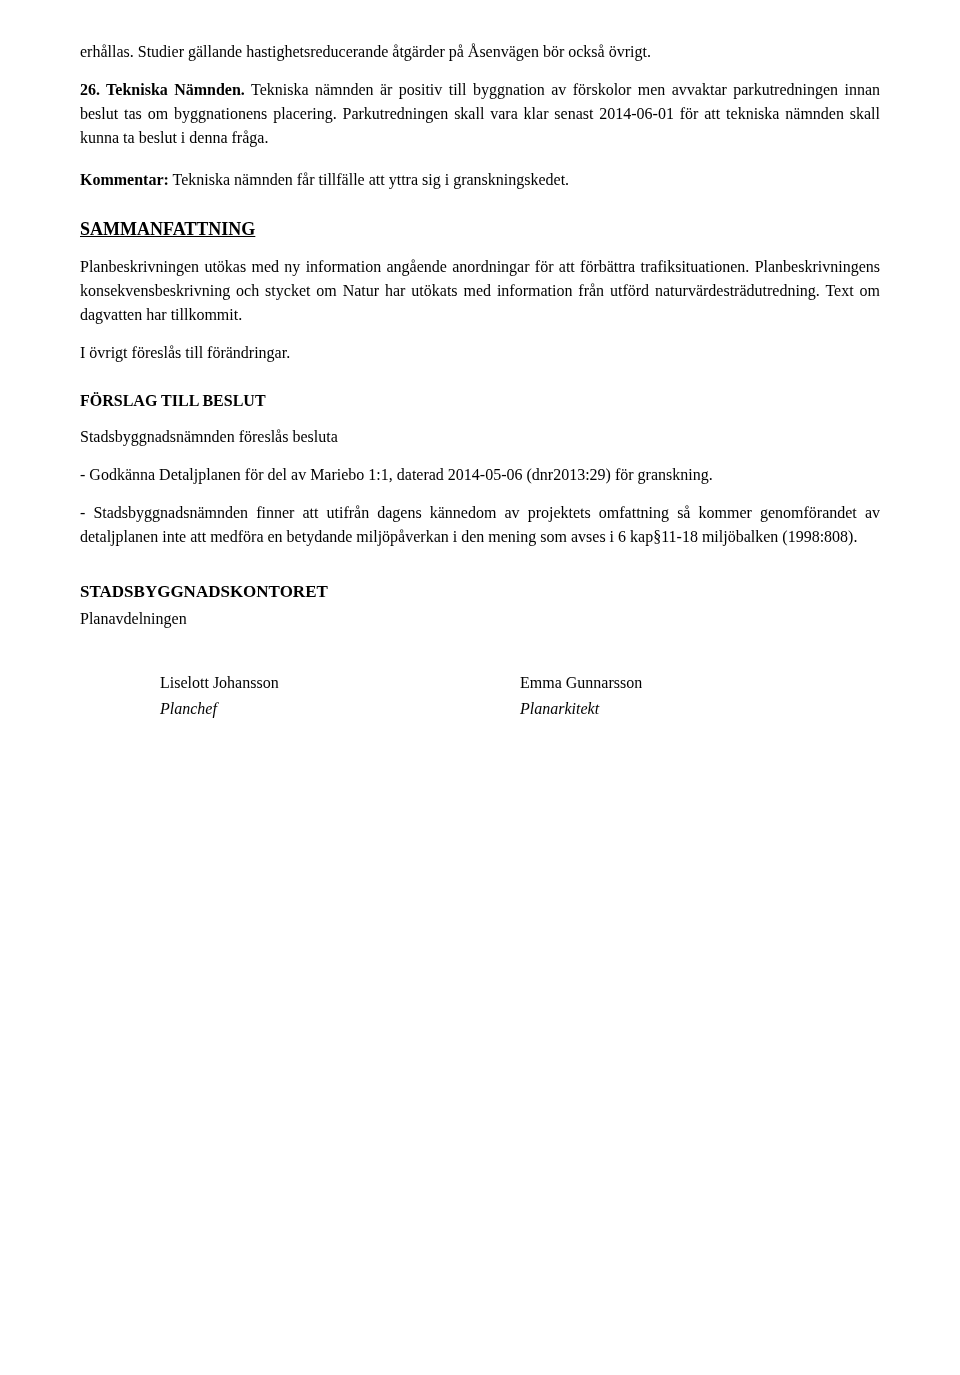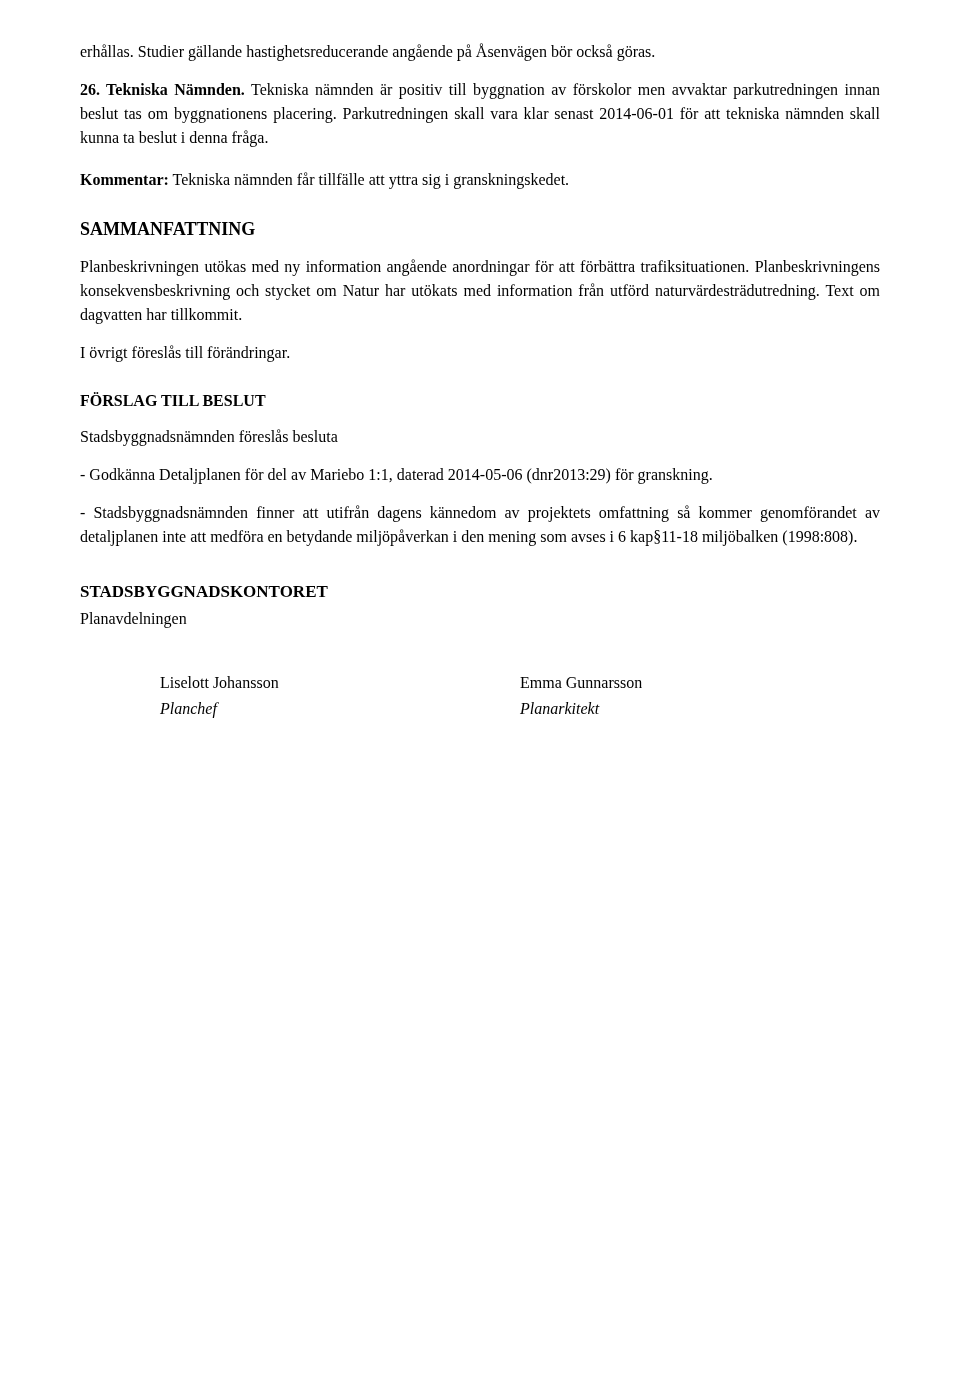--- a/index.html
+++ b/index.html
@@ -27,20 +27,21 @@
     .kommentar {
       margin-bottom: 16px;
       margin-top: 16px;
       text-align: justify;
     }
     .sammanfattning-title {
       font-size: 18px;
       font-weight: bold;
       margin-top: 24px;
       margin-bottom: 12px;
+      text-decoration: underline;
     }
     .forslag-title {
       font-weight: bold;
       font-size: 16px;
       margin-top: 24px;
       margin-bottom: 12px;
     }
     .stadsbyggnad-title {
       font-weight: bold;
       font-size: 17px;
@@ -67,21 +68,21 @@
       margin-bottom: 14px;
       text-align: justify;
     }
   </style>
 </head>
 <body>
 
 <div>
 
   <div class="paragraph">
-    <span>erhållas. Studier gällande hastighetsreducerande angående på Åsenvägen bör också göras.</span>
+    <span>erhållas. Studier gällande hastighetsreducerande åtgärder på Åsenvägen bör också övrigt.</span>
   </div>
 
   <div class="section">
     <div class="paragraph">
       <strong>26. Tekniska Nämnden.</strong>
       <span>Tekniska nämnden är positiv till byggnation av förskolor men avvaktar parkutredningen innan beslut tas om byggnationens placering. Parkutredningen skall vara klar senast 2014-06-01 för att tekniska nämnden skall kunna ta beslut i denna fråga.</span>
     </div>
   </div>
 
   <div class="kommentar">

